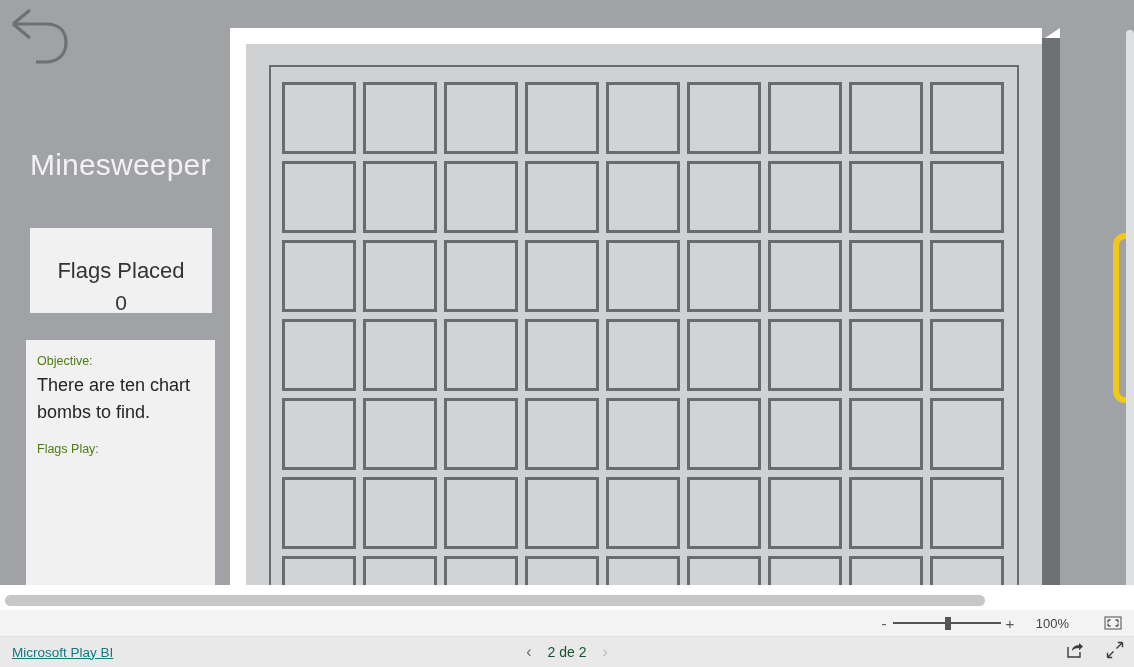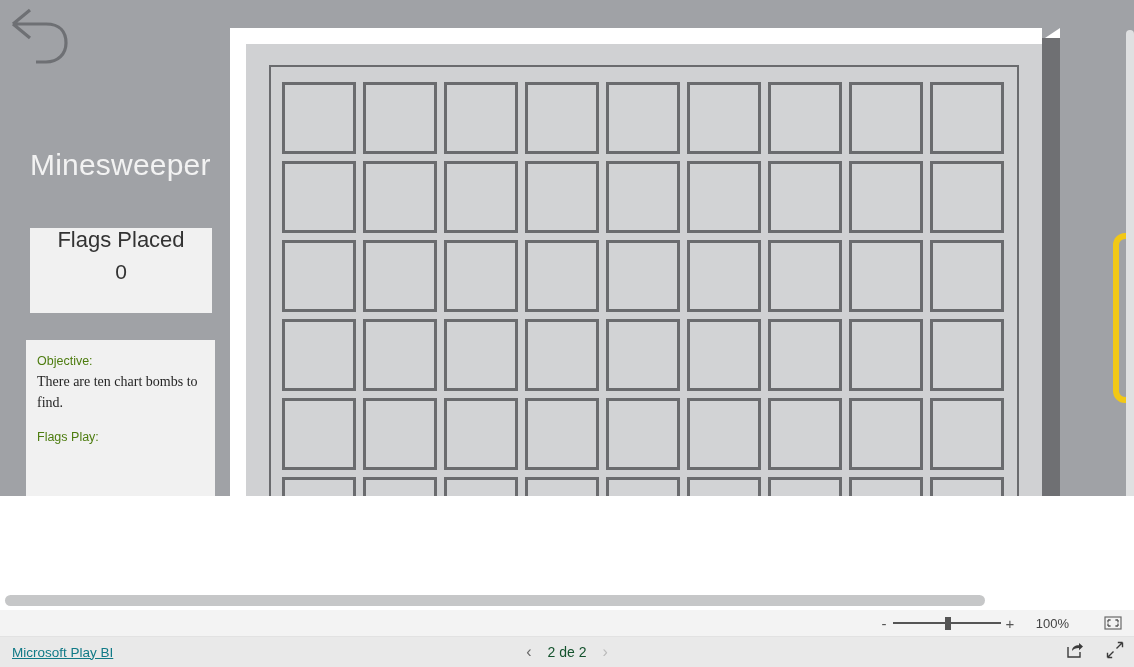--- a/index.html
+++ b/index.html
@@ -8,21 +8,21 @@
     width: 1134px; height: 667px;
     overflow: hidden;
     font-family: "Liberation Sans", sans-serif;
     background: #ffffff;
   }
 
   
   #report-viewport {
     position: absolute;
     left: 0; top: 0;
-    width: 1134px; height: 496px;
+    width: 1134px; height: 585px;
     background: #a0a2a6;
     overflow: hidden;
   }
 
   
   #back-arrow {
     position: absolute;
     left: 8px; top: 6px;
     width: 66px; height: 68px;
     cursor: pointer;
@@ -41,21 +41,21 @@
 
   
   #flags-card {
     position: absolute;
     left: 30px; top: 228px;
     width: 182px; height: 85px;
     background: #f1f1f1;
     display: flex;
     flex-direction: column;
     align-items: center;
-    justify-content: flex-start;
+    justify-content: flex-end;
   }
   #flags-card .kpi-label {
     font-size: 22px;
     color: #333333;
     font-weight: 400;
     line-height: 1.1;
   }
   #flags-card .kpi-value {
     font-size: 21px;
     color: #333333;
@@ -73,25 +73,24 @@
     padding: 13px 11px 0 11px;
     overflow: hidden;
   }
   #instructions-card .sub-head {
     font-size: 12.5px;
     color: #4d7c0f;
     line-height: 1.35;
     margin-bottom: 2px;
   }
   #instructions-card .body-text {
-    font-size: 14px;
+    font-size: 18px;
     color: #252525;
     line-height: 1.48;
     font-weight: 400;
-    font-family: Liberation Serif, serif;
   }
   #instructions-card .gap { height: 16px; }
 
   
   #board-card {
     position: absolute;
     left: 230px; top: 28px;
     width: 812px; height: 566px;
     background: #ffffff;
   }

